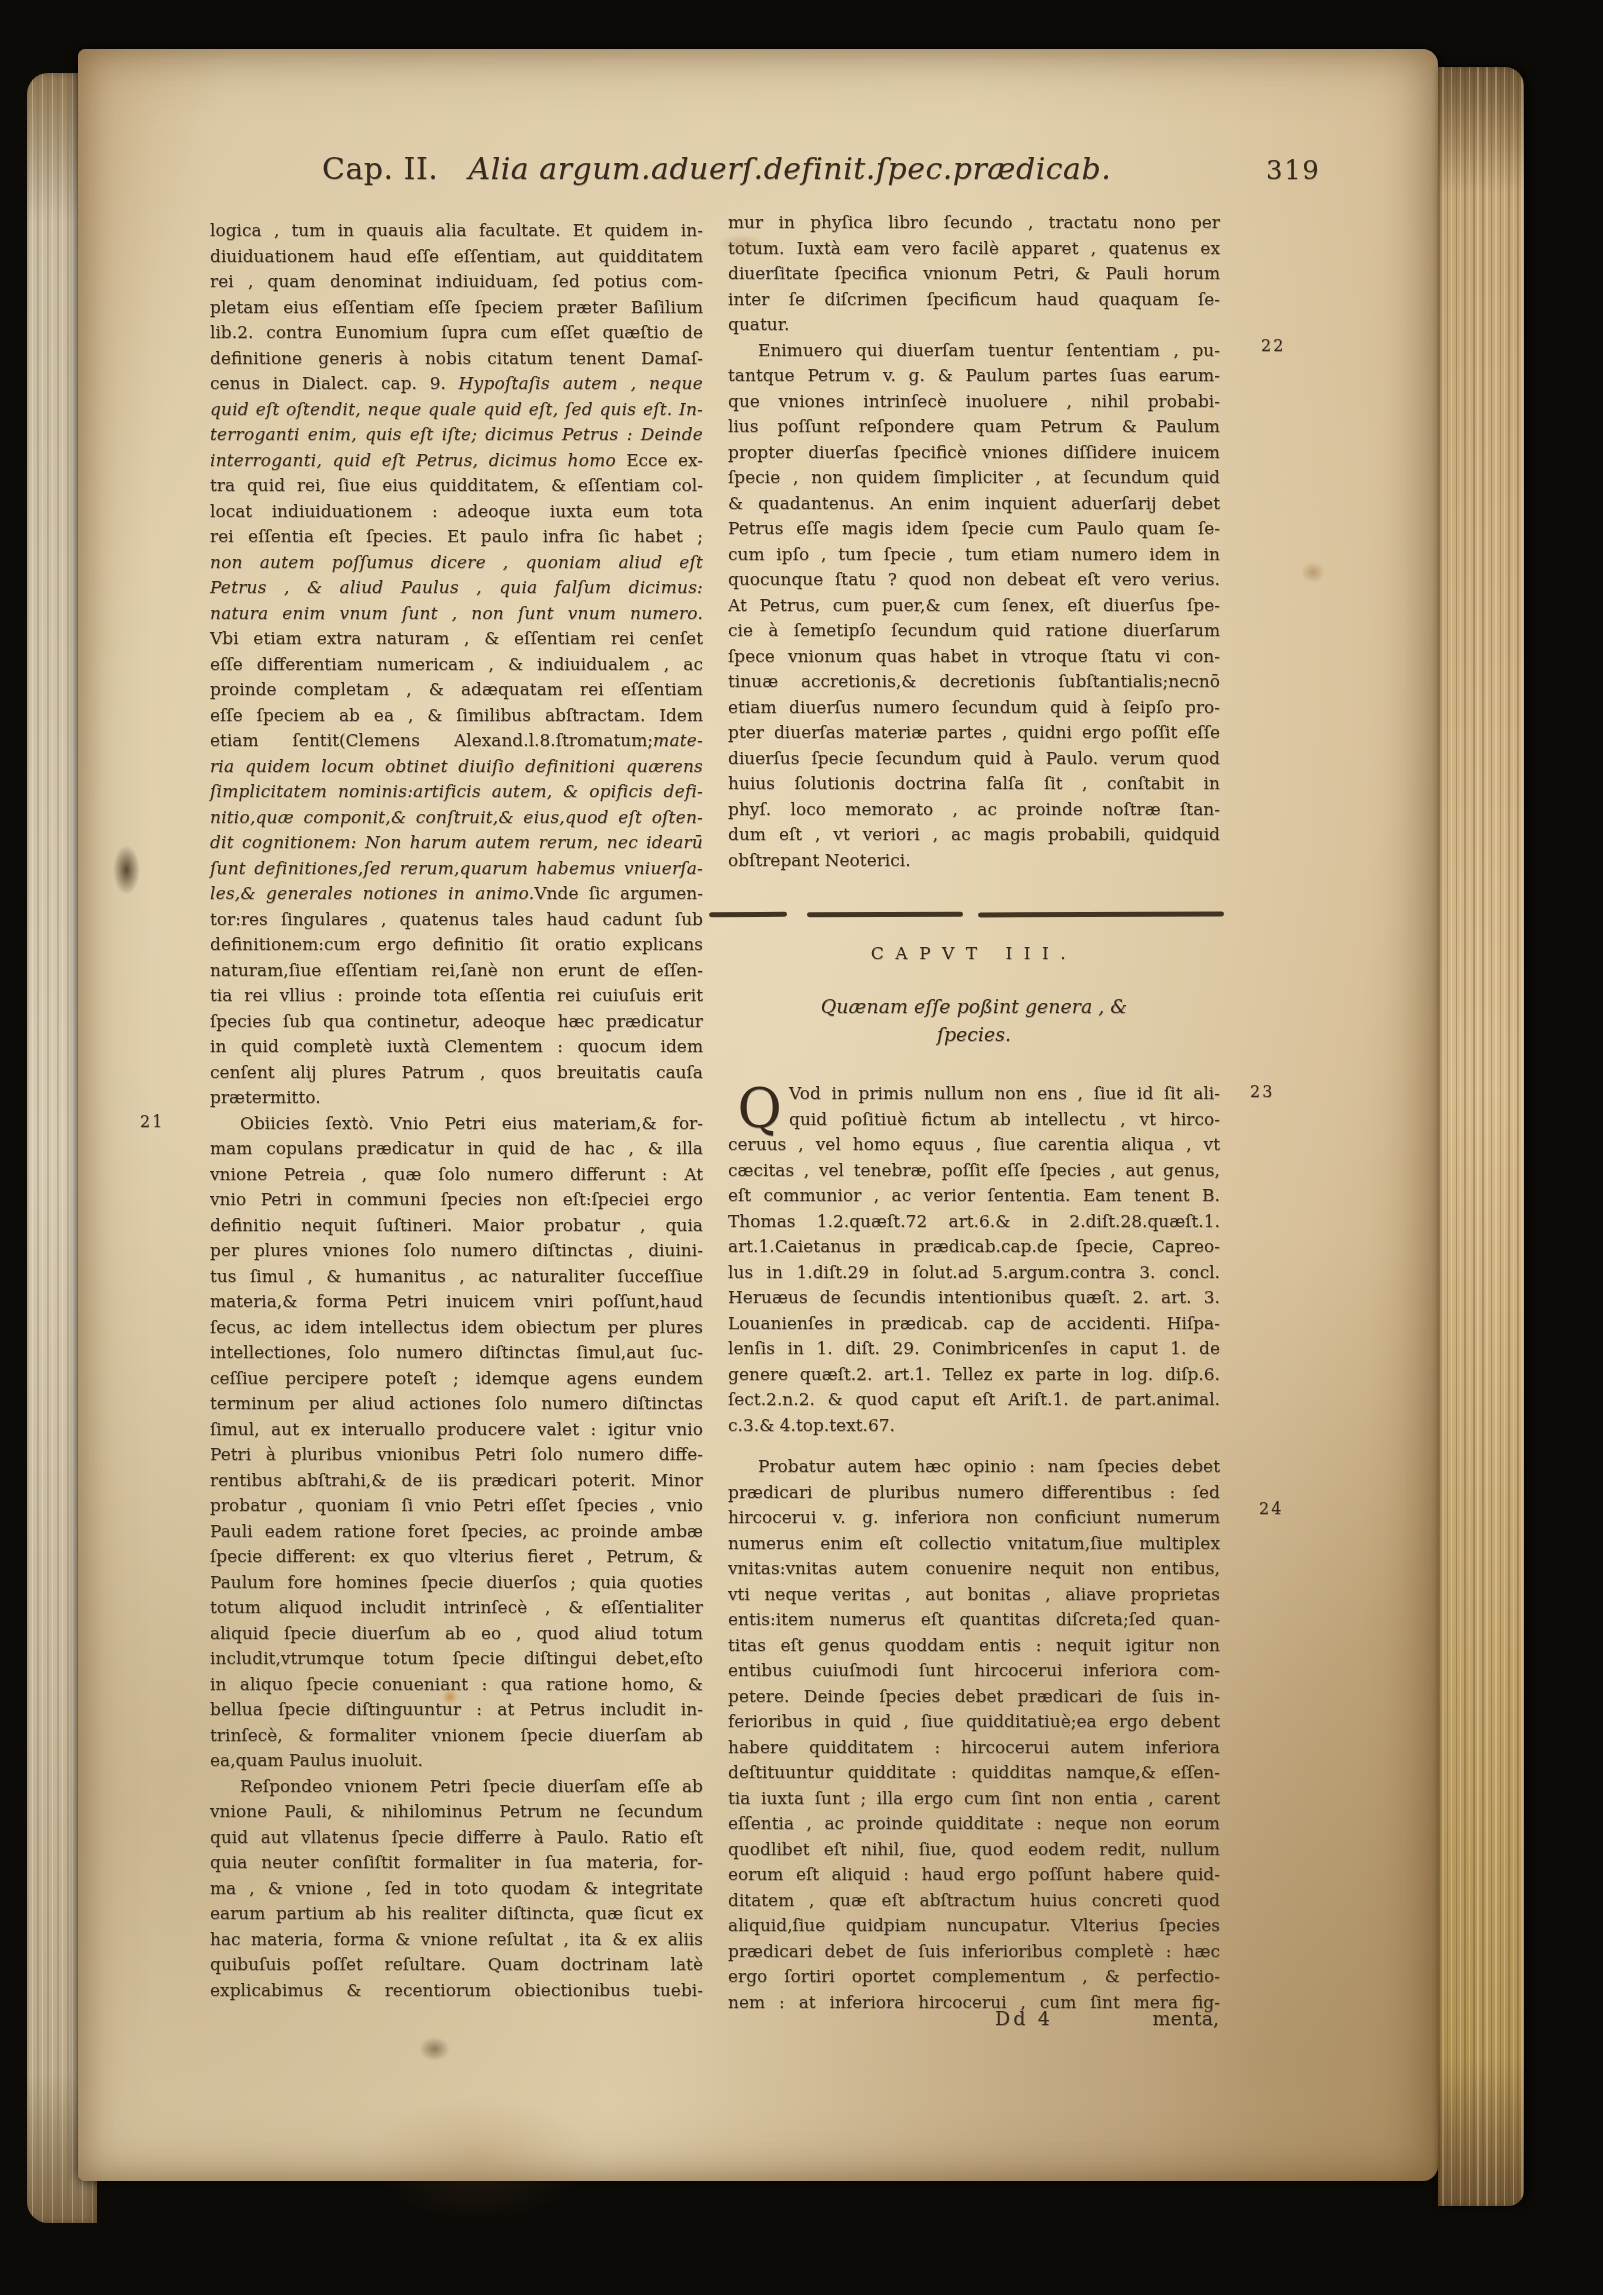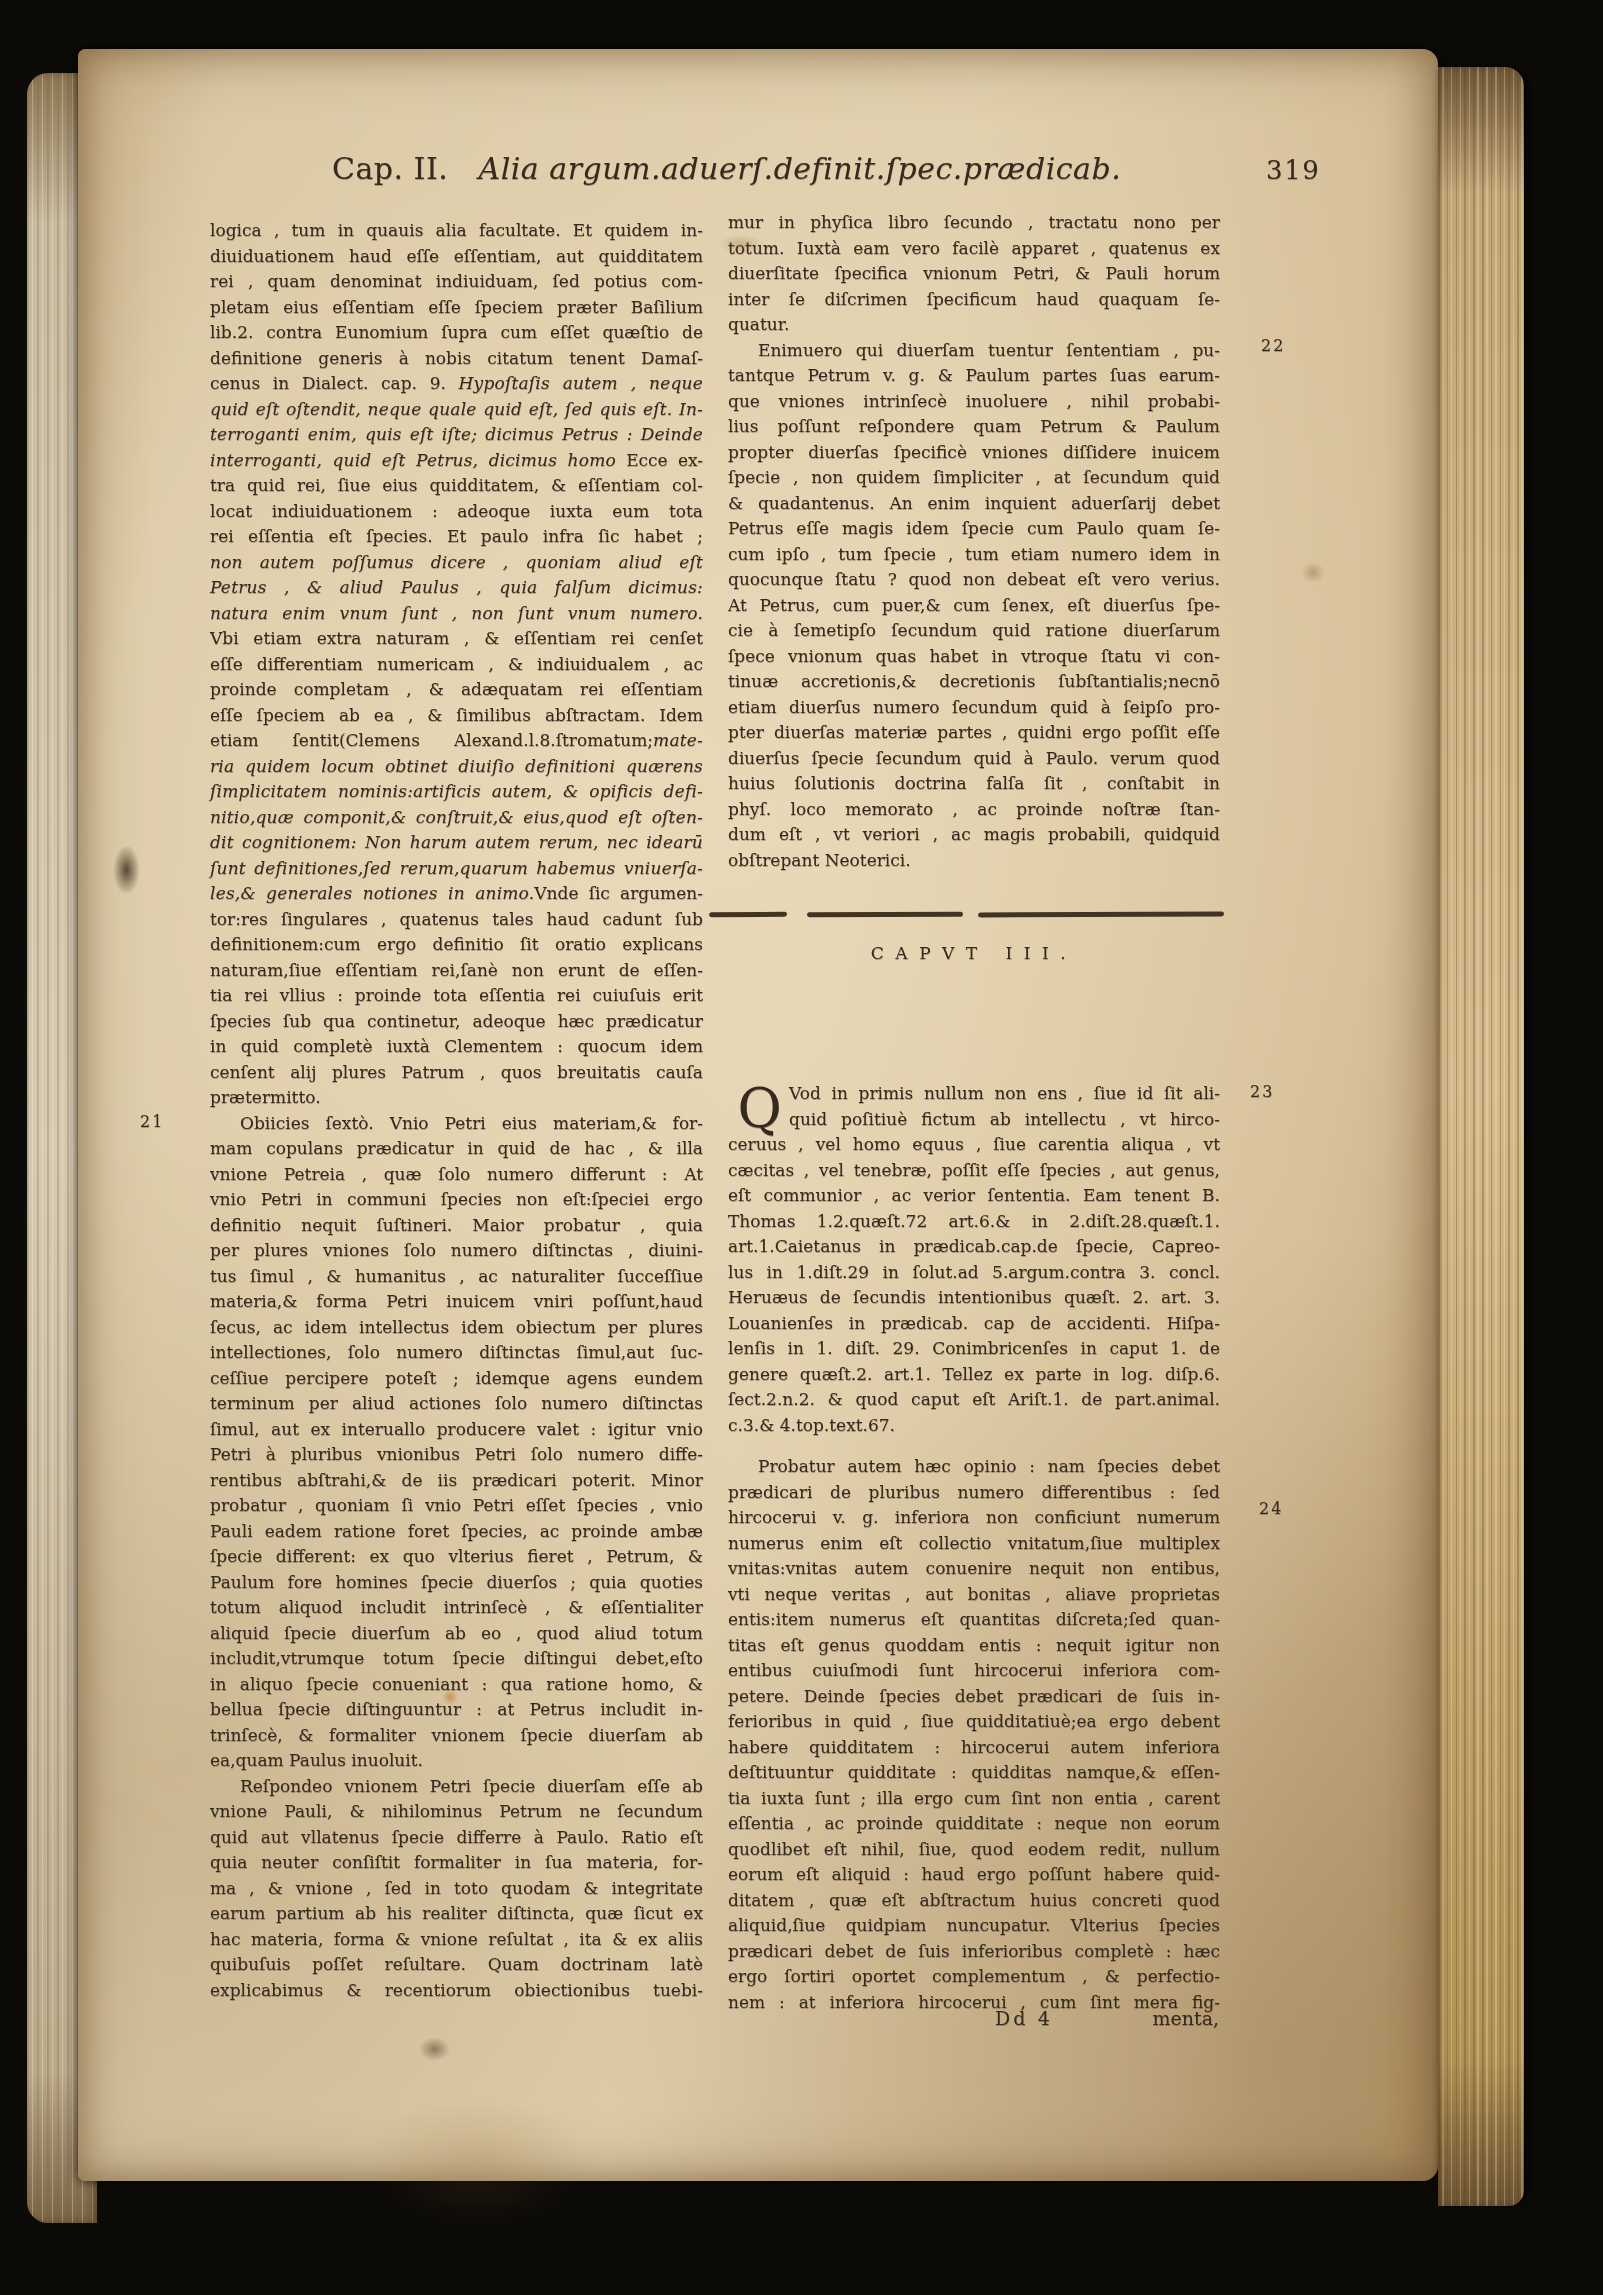--- a/index.html
+++ b/index.html
@@ -27,21 +27,21 @@
   
   .stain{position:absolute;border-radius:50%;pointer-events:none;}
   .s1{left:35px;top:796px;width:27px;height:50px;background:radial-gradient(closest-side,rgba(45,30,12,.75),rgba(45,30,12,0));}
   .s2{left:364px;top:1640px;width:15.6px;height:15.6px;background:radial-gradient(closest-side,rgba(190,115,25,.6),rgba(190,115,25,0));}
   .s3{left:1223px;top:513px;width:24px;height:21px;background:radial-gradient(closest-side,rgba(140,95,40,.4),rgba(140,95,40,0));}
   .s4{left:291px;top:2046px;width:219px;height:125px;background:radial-gradient(closest-side,rgba(150,110,55,.18),rgba(150,110,55,0));}
   .s5{left:640px;top:185px;width:47px;height:21px;background:radial-gradient(closest-side,rgba(120,80,30,.25),rgba(120,80,30,0));}
   .s6{left:341px;top:1988px;width:31px;height:24px;background:radial-gradient(closest-side,rgba(50,35,15,.45),rgba(50,35,15,0));}
   
   .ink{color:#362a1e;text-shadow:0.3px 0.5px 0.4px rgba(54,42,30,.34);}
-  .header-row{position:absolute;left:254px;top:102px;font-size:30px;letter-spacing:0.5px;white-space:nowrap;text-align:right;}
+  .header-row{position:absolute;left:244px;top:102px;font-size:30px;letter-spacing:0.5px;white-space:nowrap;text-align:right;}
   .header-row i{font-size:30px;}
   .pagenum{position:absolute;left:1188px;top:106px;font-size:26px;letter-spacing:1.6px;}
   .col{position:absolute;}
   .line{height:25.5px;line-height:25.5px;font-size:17px;text-align:justify;text-align-last:justify;}
   .line.njust{text-align-last:left;}
   .line.ind{text-indent:30px;}
   .line i{letter-spacing:0.2px;}
   .m-note{position:absolute;font-size:16px;letter-spacing:2.1px;}
   .rule{position:absolute;height:4.7px;display:flex;}
   .rule span{display:block;height:4.7px;background:#423422;border-radius:2.6px;transform:rotate(-.25deg);}
@@ -177,20 +177,24 @@
 
     <div class="rule" style="left:631px;top:863px;width:515px;">
       <span style="width:78px"></span>
         <span class="g" style="width:20px"></span>
       <span style="width:156px"></span>
         <span class="g" style="width:15.6px"></span>
       <span style="width:246px"></span>
     </div>
 
     <div class="chap-head ink" style="left:650px;top:894px;width:492px;">CAPVT III.</div>
+    <div class="chap-sub ink" style="left:650px;top:943px;width:492px;">
+      <div>Quænam eſſe poßint genera , &amp;</div>
+      <div>ſpecies.</div>
+    </div>
 
     <div class="col ink" style="left:650px;top:1032px;width:492px;">
       <div class="dropcap">Q</div>
     <div class="line" style="padding-left: 61px;"><span>Vod in primis nullum non ens , ſiue id ſit ali-</span></div>
         <div class="line" style="padding-left: 61px;"><span>quid poſitiuè fictum ab intellectu , vt hirco-</span></div>
         <div class="line"><span>ceruus , vel homo equus , ſiue carentia aliqua , vt</span></div>
         <div class="line"><span>cæcitas , vel tenebræ, poſſit eſſe ſpecies , aut genus,</span></div>
         <div class="line"><span>eſt communior , ac verior ſententia. Eam tenent B.</span></div>
         <div class="line"><span>Thomas 1.2.quæſt.72 art.6.&amp; in 2.diſt.28.quæſt.1.</span></div>
         <div class="line"><span>art.1.Caietanus in prædicab.cap.de ſpecie, Capreo-</span></div>

